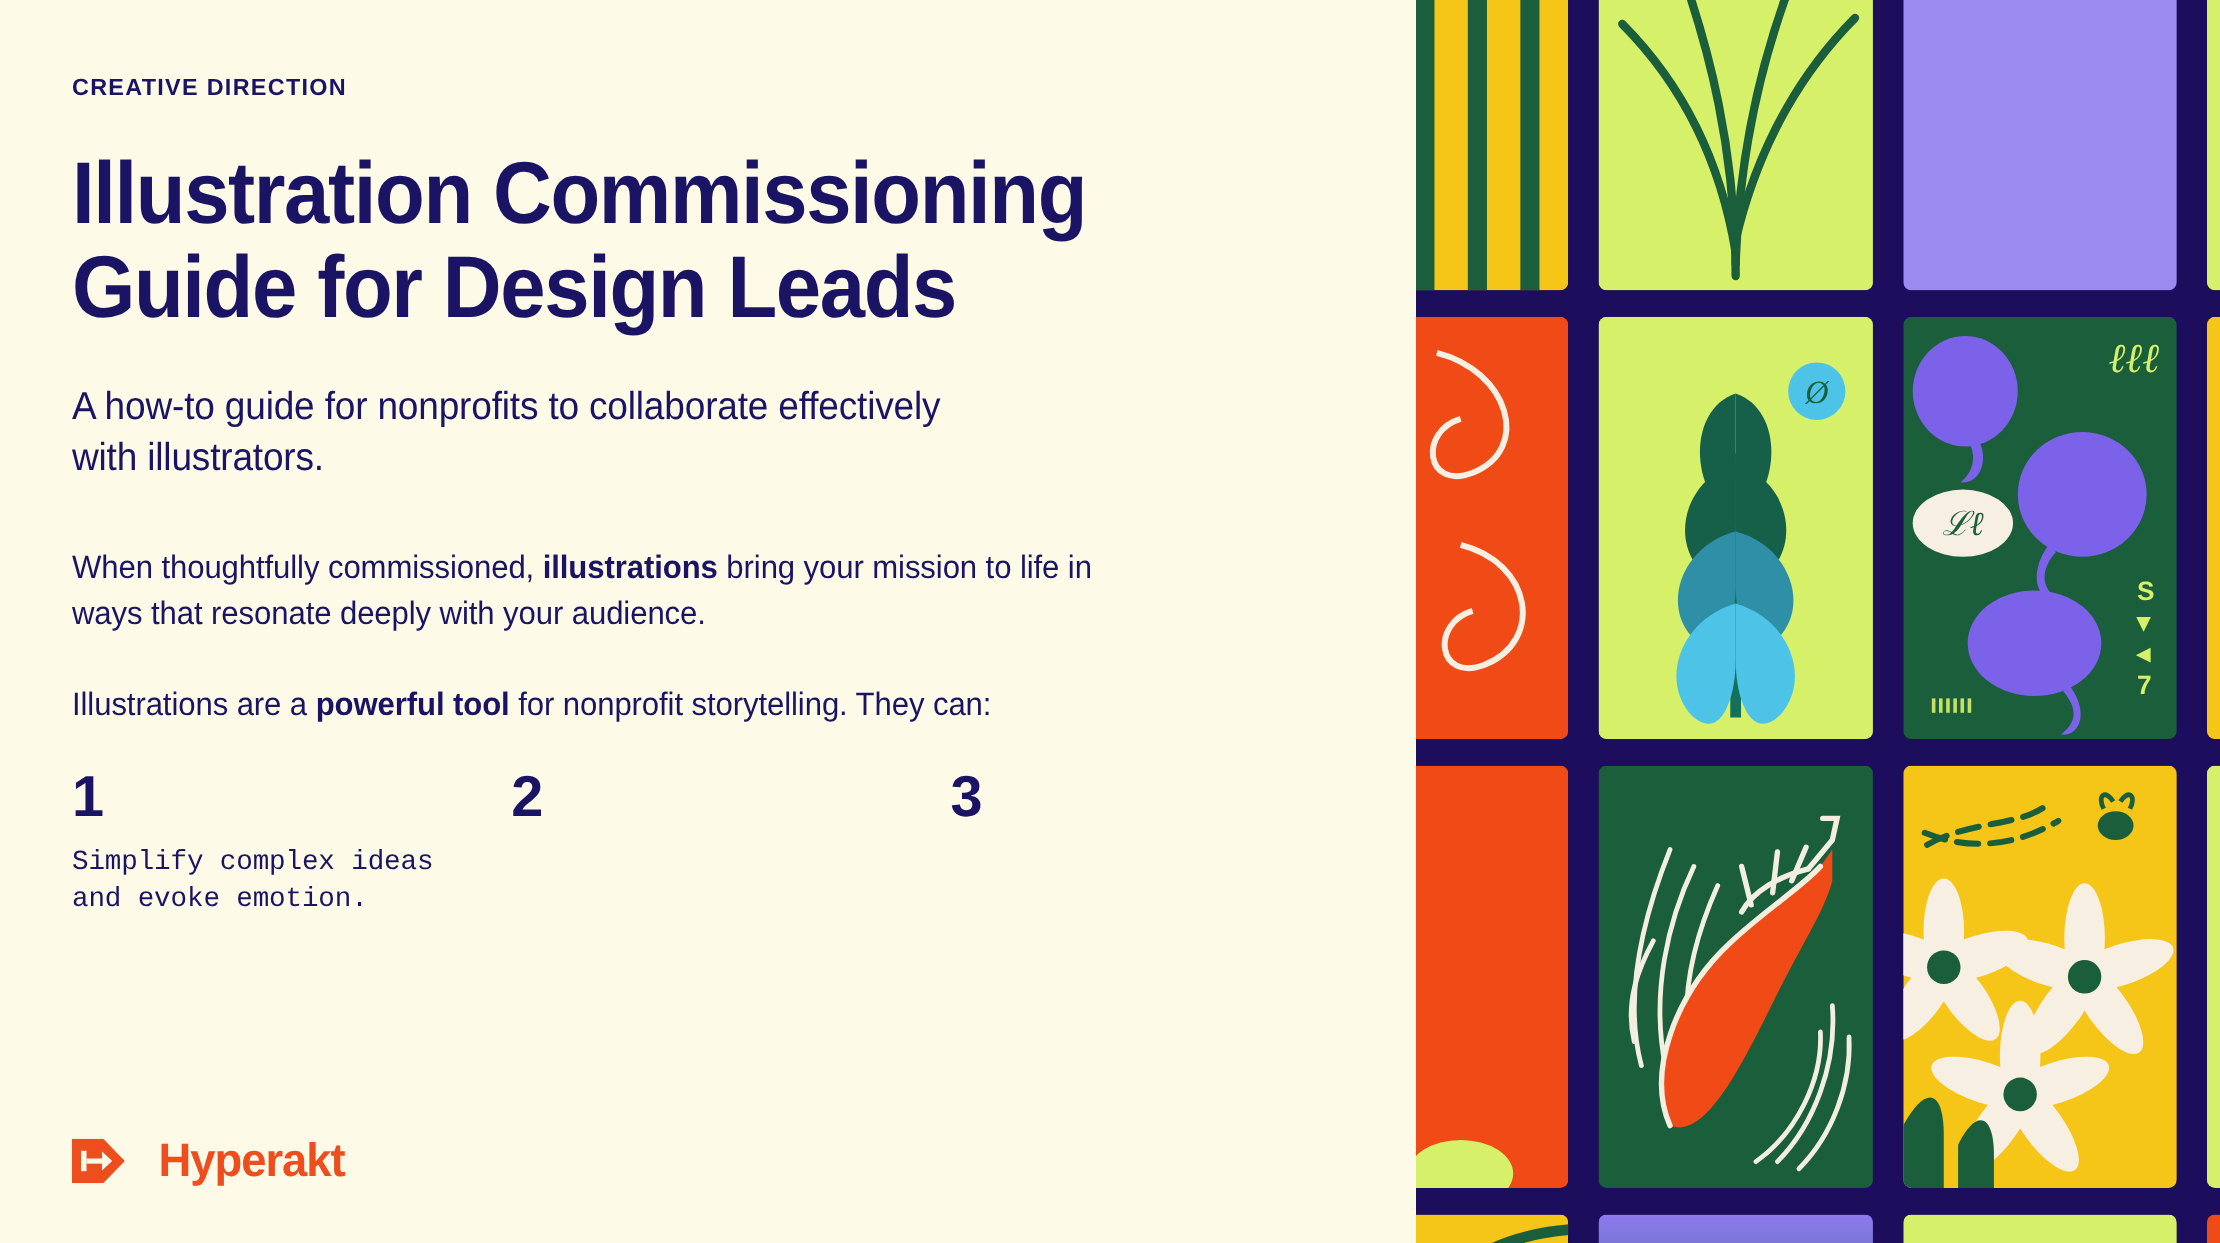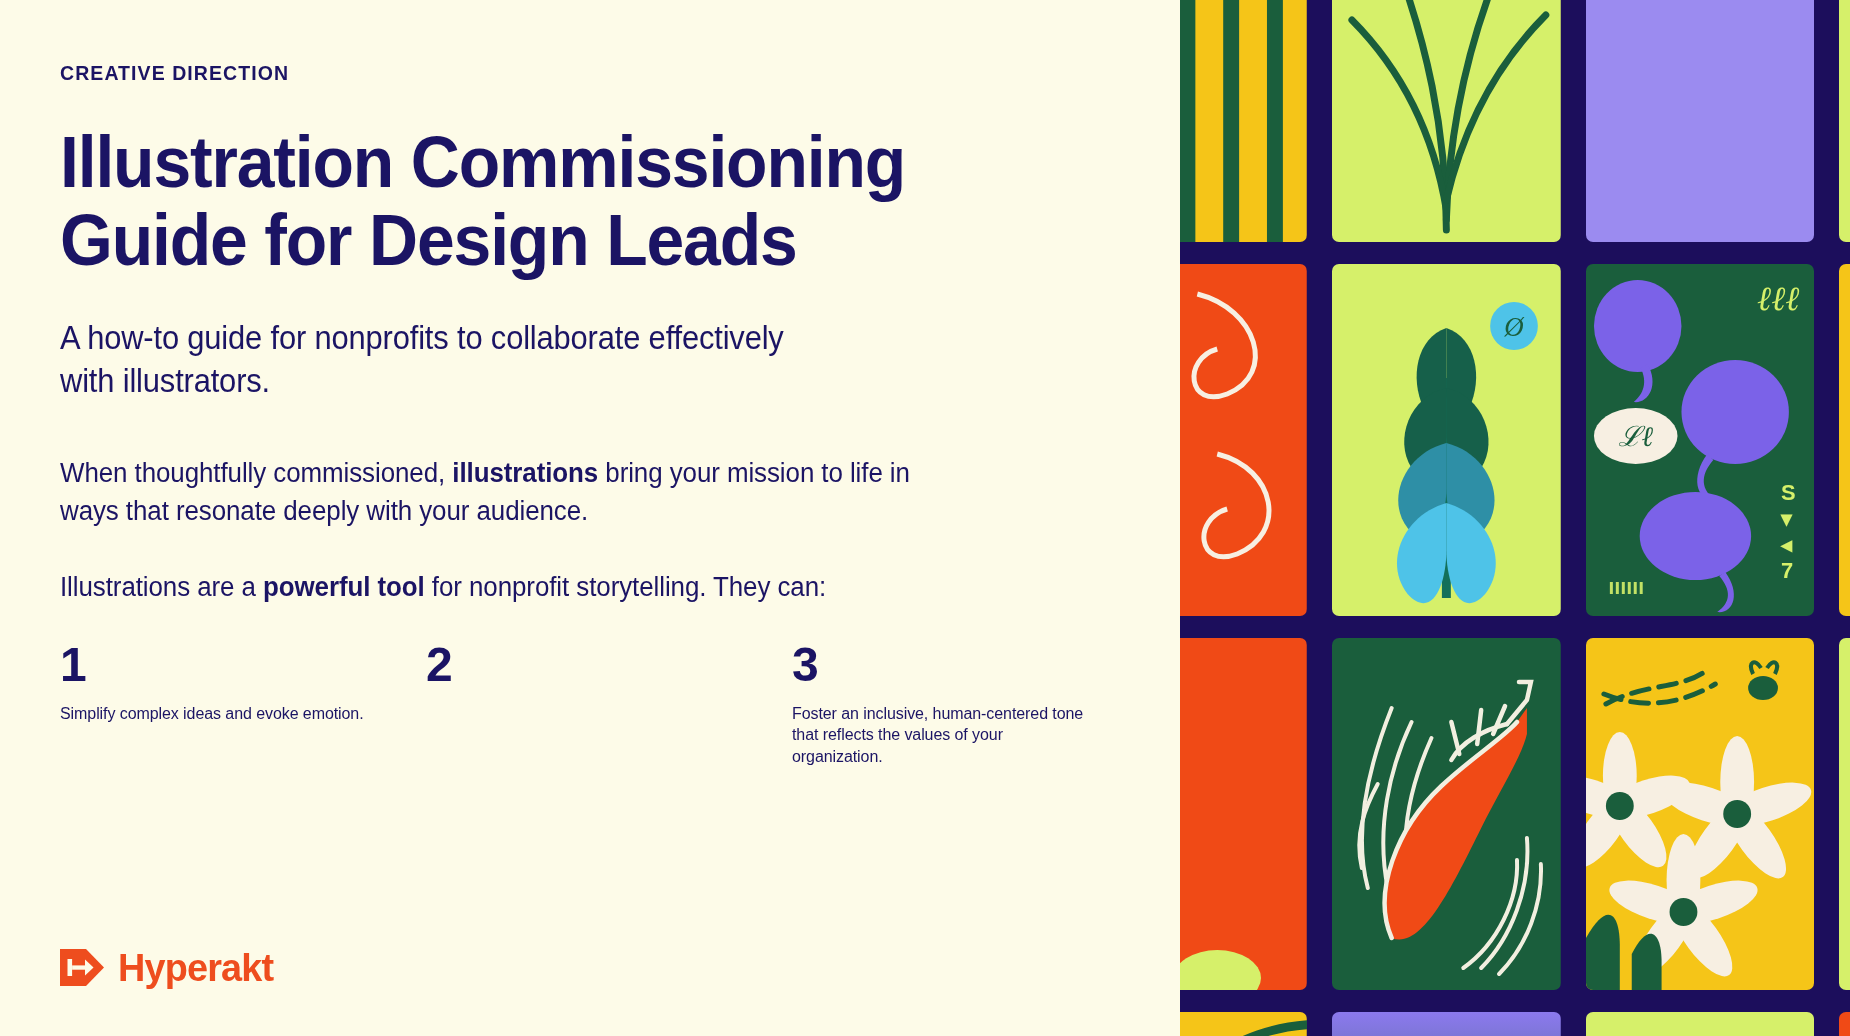--- a/index.html
+++ b/index.html
@@ -74,34 +74,34 @@
   .col:nth-child(3){ width:330px; flex:0 0 330px; }
   .col-num{
     font-family:"Liberation Sans Narrow","Liberation Sans", sans-serif;
     font-weight:bold;
     font-size:48px;
     line-height:1;
     color:#1B1464;
     margin-bottom:14px;
   }
   .col-text{
-    font-family:Liberation Sans, sans-serif;
-    font-size:16px;
+    font-family:Liberation Mono, monospace;
+    font-size:23px;
     line-height:1.35;
     color:#1B1464;
     letter-spacing:-0.005em;
   }
 
   .logo-row{
     position:absolute;
     left:60px;
     bottom:49px;
     display:flex;
     align-items:center;
-    gap:14px;
+    gap:28px;
   }
   .logo-mark{ width:44px; height:37px; display:block; }
   .logo-word{
     font-family:"Liberation Sans Narrow","Liberation Sans", sans-serif;
     font-weight:bold;
     font-size:39px;
     letter-spacing:-0.022em;
     color:#EE4D1E;
     line-height:1;
     transform:scaleX(0.97);
@@ -155,21 +155,20 @@
     <div class="cols">
       <div class="col">
         <div class="col-num">1</div>
         <div class="col-text">Simplify complex ideas and evoke emotion.</div>
       </div>
       <div class="col">
         <div class="col-num">2</div>
       </div>
       <div class="col">
         <div class="col-num">3</div>
-        <div class="col-text">Foster an inclusive, human-centered tone that reflects the values of your organization.</div>
       </div>
     </div>
 
     <div class="logo-row">
       <span class="logo-mark">
         <svg viewBox="0 0 44 37" xmlns="http://www.w3.org/2000/svg">
           <path d="M0 0 H26 L44 18.5 L26 37 H0 Z" fill="#EE4D1E"></path>
           <rect x="7.5" y="10" width="4.6" height="17" fill="#FDFBE8"></rect>
           <rect x="12.1" y="16.4" width="15" height="4.3" fill="#FDFBE8"></rect>
           <path d="M25 10.5 L33.5 18.5 L25 26.5 Z" fill="#FDFBE8"></path>

